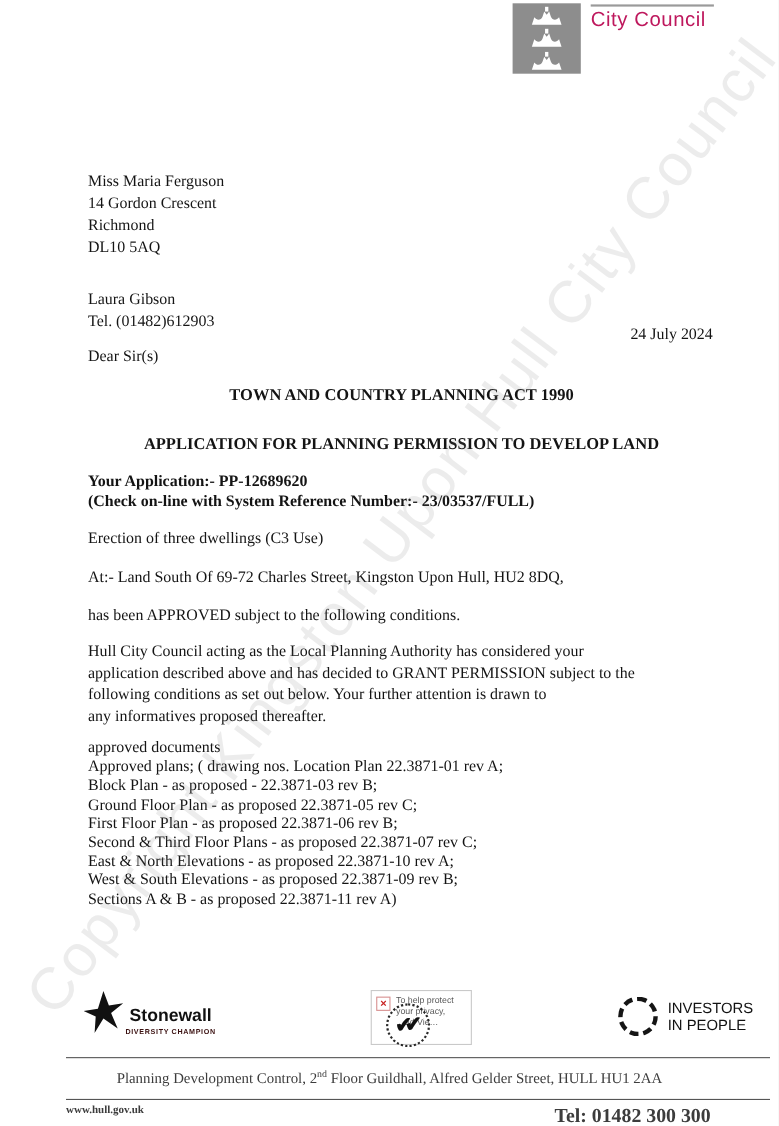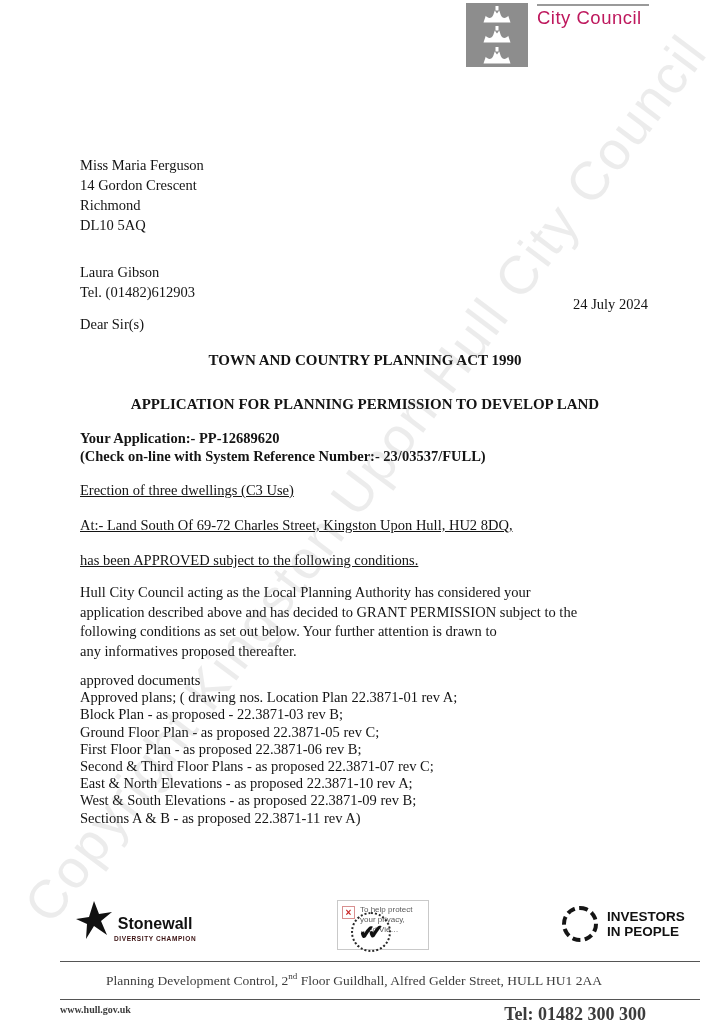--- a/index.html
+++ b/index.html
@@ -36,21 +36,21 @@
   }
   
   .content { position:absolute; left:80px; top:155px; width:570px; font-size:14.5px; line-height:20px; z-index:3; }
   .recipient div, .contact div { line-height:20px; }
   .contact { margin-top:27px; }
   .date-line { margin-top:-8px; text-align:right; padding-right:2px; }
   .salutation { margin-top:0; }
   .heading { margin-top:16px; text-align:center; font-weight:bold; font-size:15px; }
   .heading2 { margin-top:24px; }
   .app-block { margin-top:16px; font-weight:bold; line-height:17.5px; }
-  .p1 { margin-top:15px;text-decoration:underline; }
+  .p1 { margin-top:15px; }
   .body-para { margin-top:13px; line-height:19.5px; }
   .condition { margin-top:11px; line-height:17.2px; }
   .cond-num { display:inline-block; width:56px; }
   
   .stonewall { position:absolute; left:74px; top:901px; display:flex; align-items:flex-start; z-index:3; }
   .stonewall svg { margin-top:-2px; }
   .sw-text { margin-left:-4px; margin-top:14px;text-align:center; }
   .sw-name { font-family:"Liberation Sans", sans-serif; font-weight:bold; font-size:16px; line-height:17px; color:#111; }
   .sw-tag { font-family:"Liberation Sans", sans-serif; font-weight:bold; font-size:6.5px; letter-spacing:0.6px; color:#3a1010; margin-top:3px; }
   .blocked-box { position:absolute; left:337px; top:900px; width:92px; height:50px; border:1px solid #c9c9c9; background:#fff; z-index:3; }
@@ -64,21 +64,21 @@
     font-size:8px; line-height:10px; color:#5a5a5a;
   }
   .stamp {
     position:absolute; left:13px; top:11px; width:40px; height:40px;
     border:2.5px dotted #2a2a2a; border-radius:50%;
     display:flex; align-items:center; justify-content:center;
   }
   .stamp-ticks { font-size:19px; font-weight:bold; color:#111; letter-spacing:-7px; margin-left:-6px; transform:rotate(-4deg); }
   .iip { position:absolute; left:562px; top:906px; display:flex; align-items:center; gap:9px; z-index:3; }
   .iip-wreath { width:36px; height:36px; border:4px dashed #151515; border-radius:50%; }
-  .iip-text { font-family:"Liberation Sans", sans-serif; font-weight:bold; font-size:13.5px; line-height:15px; color:#111; }
+  .iip-text { font-family:"Liberation Sans", sans-serif; font-weight:normal; font-size:13.5px; line-height:15px; color:#111; }
   
   .rule1 { position:absolute; left:60px; right:8px; top:961px; border-top:1.5px solid #555; z-index:3; }
   .footer-address {
     position:absolute; left:60px; right:60px; top:971px; text-align:center;
     font-size:13.5px; color:#3c3c3c; z-index:3;
   }
   .footer-address sup { font-size:9px; }
   .rule2 { position:absolute; left:60px; right:8px; top:999px; border-top:1.5px solid #555; z-index:3; }
   .footer-web { position:absolute; left:60px; top:1004px; font-weight:bold; font-size:10px; color:#3c3c3c; z-index:3; }
   .footer-tel { position:absolute; right:62px; top:1004px; font-weight:bold; font-size:18px; color:#3c3c3c; z-index:3; }

